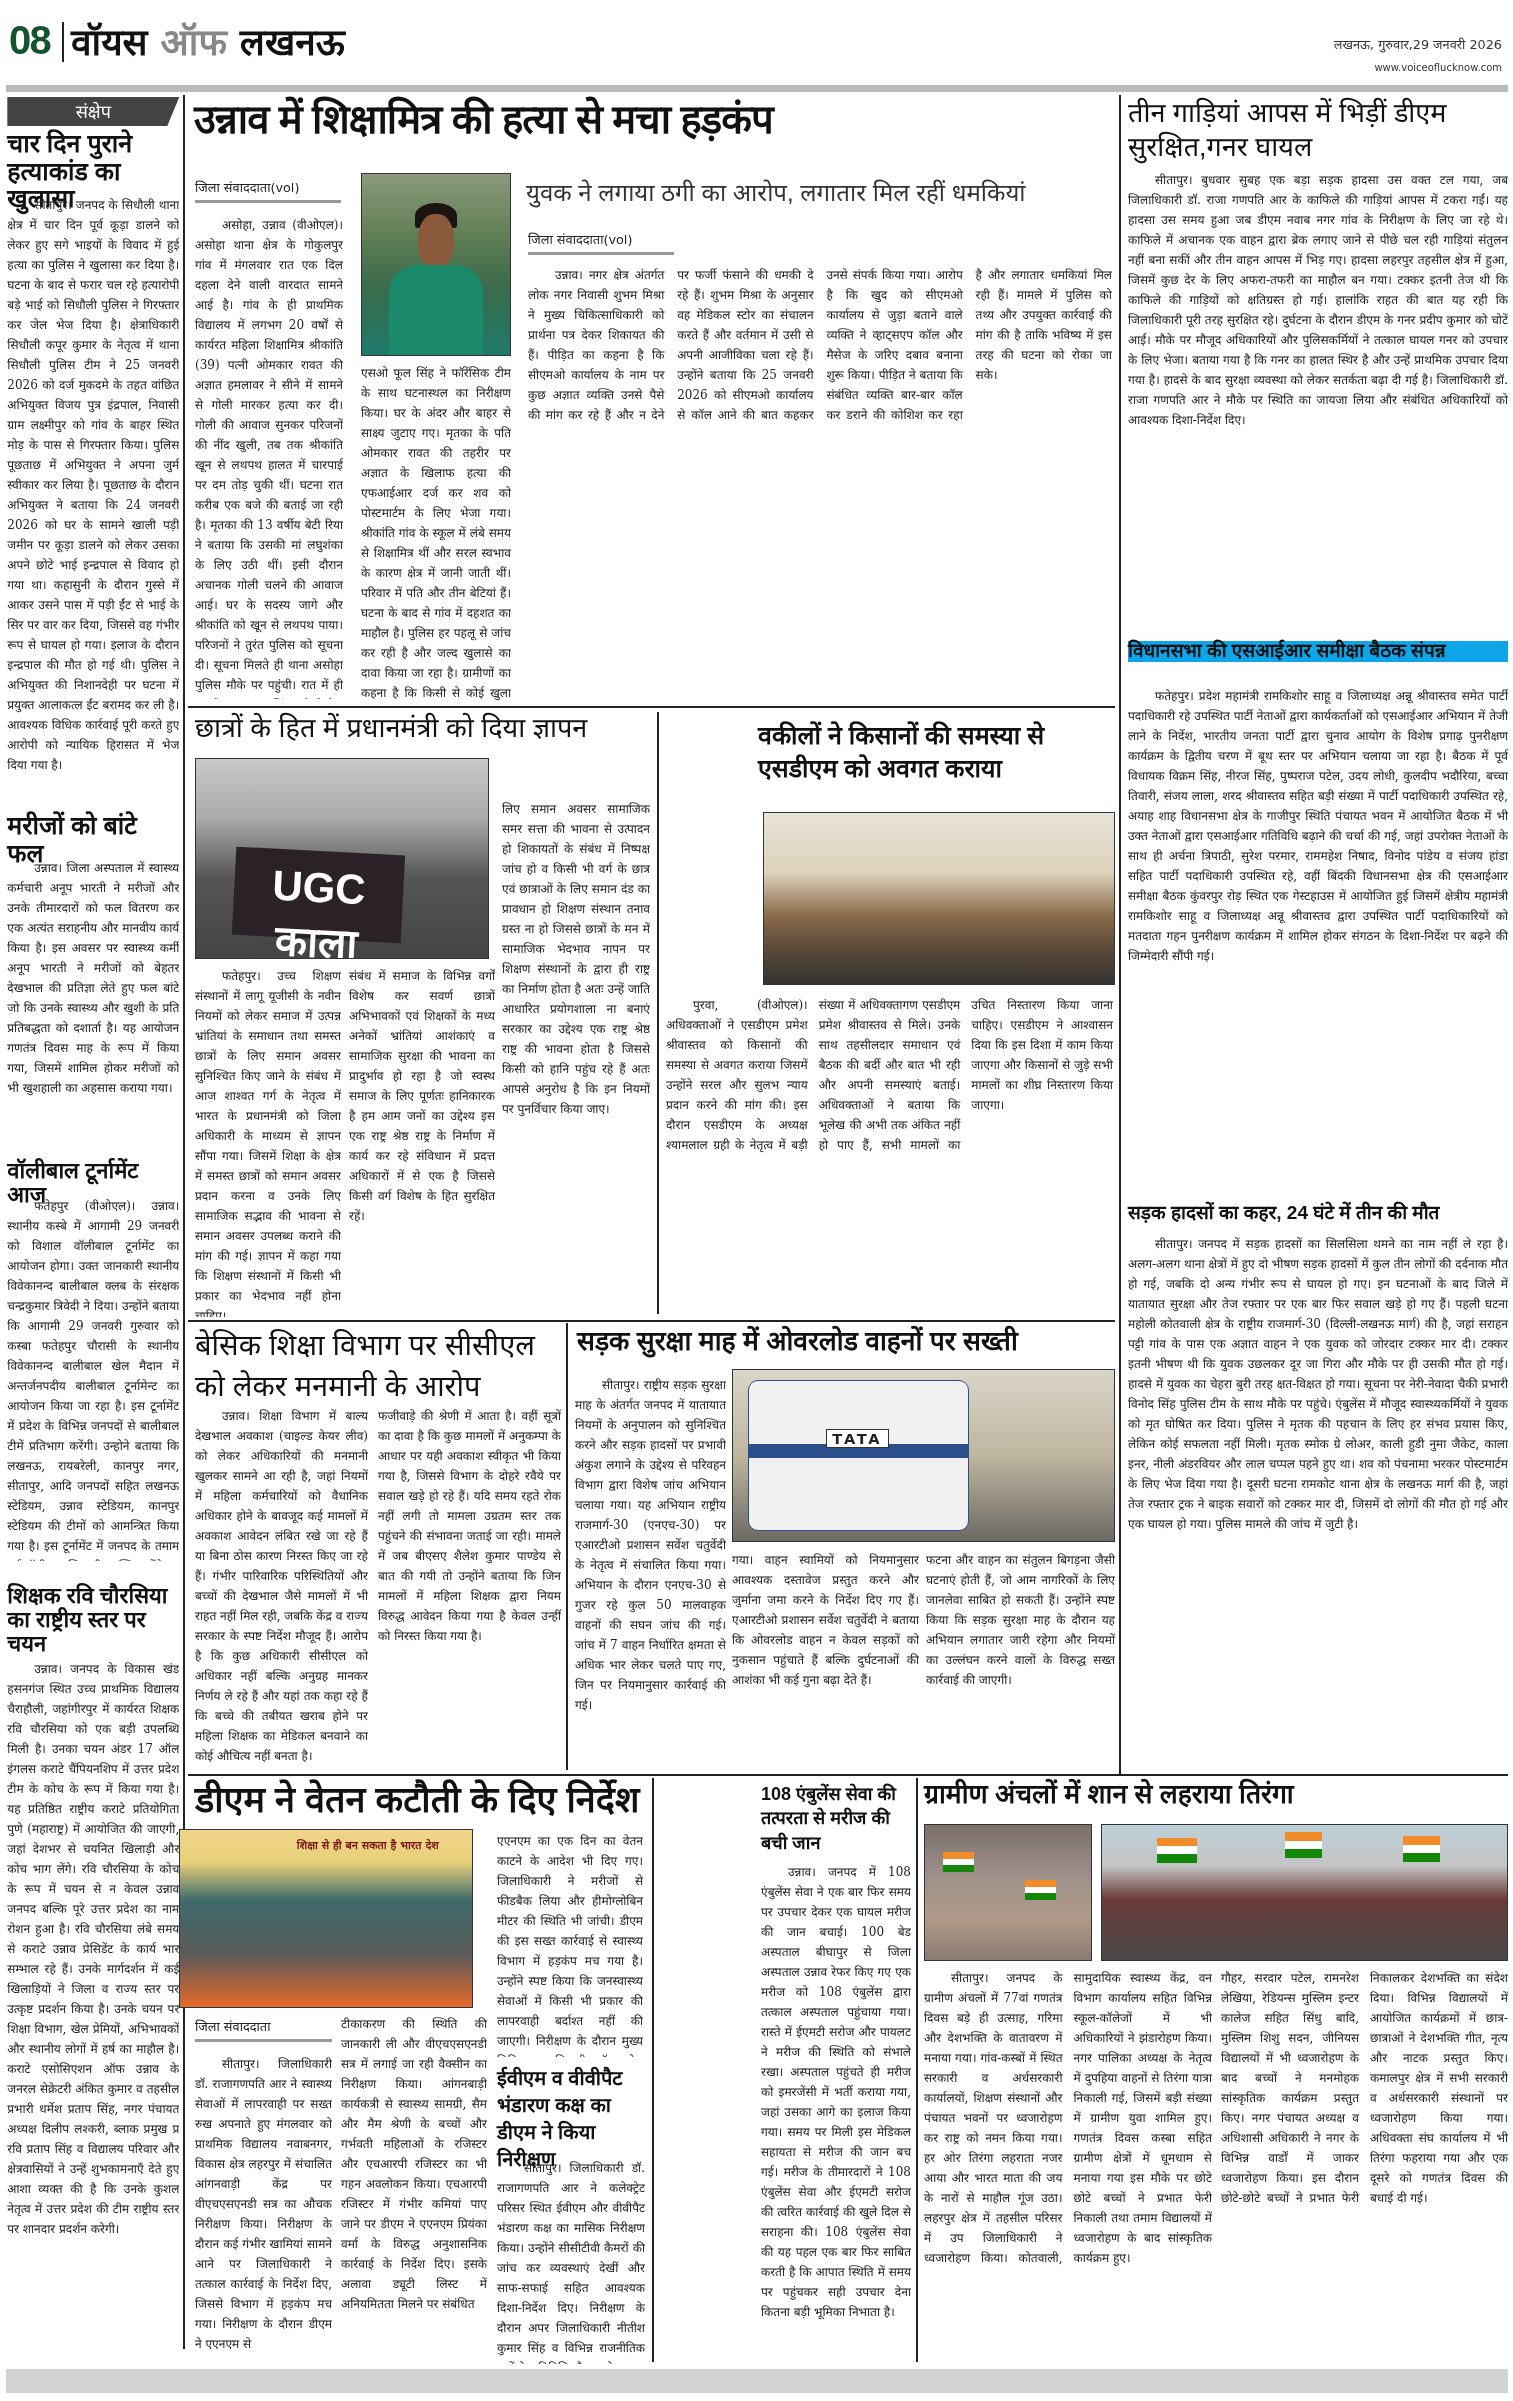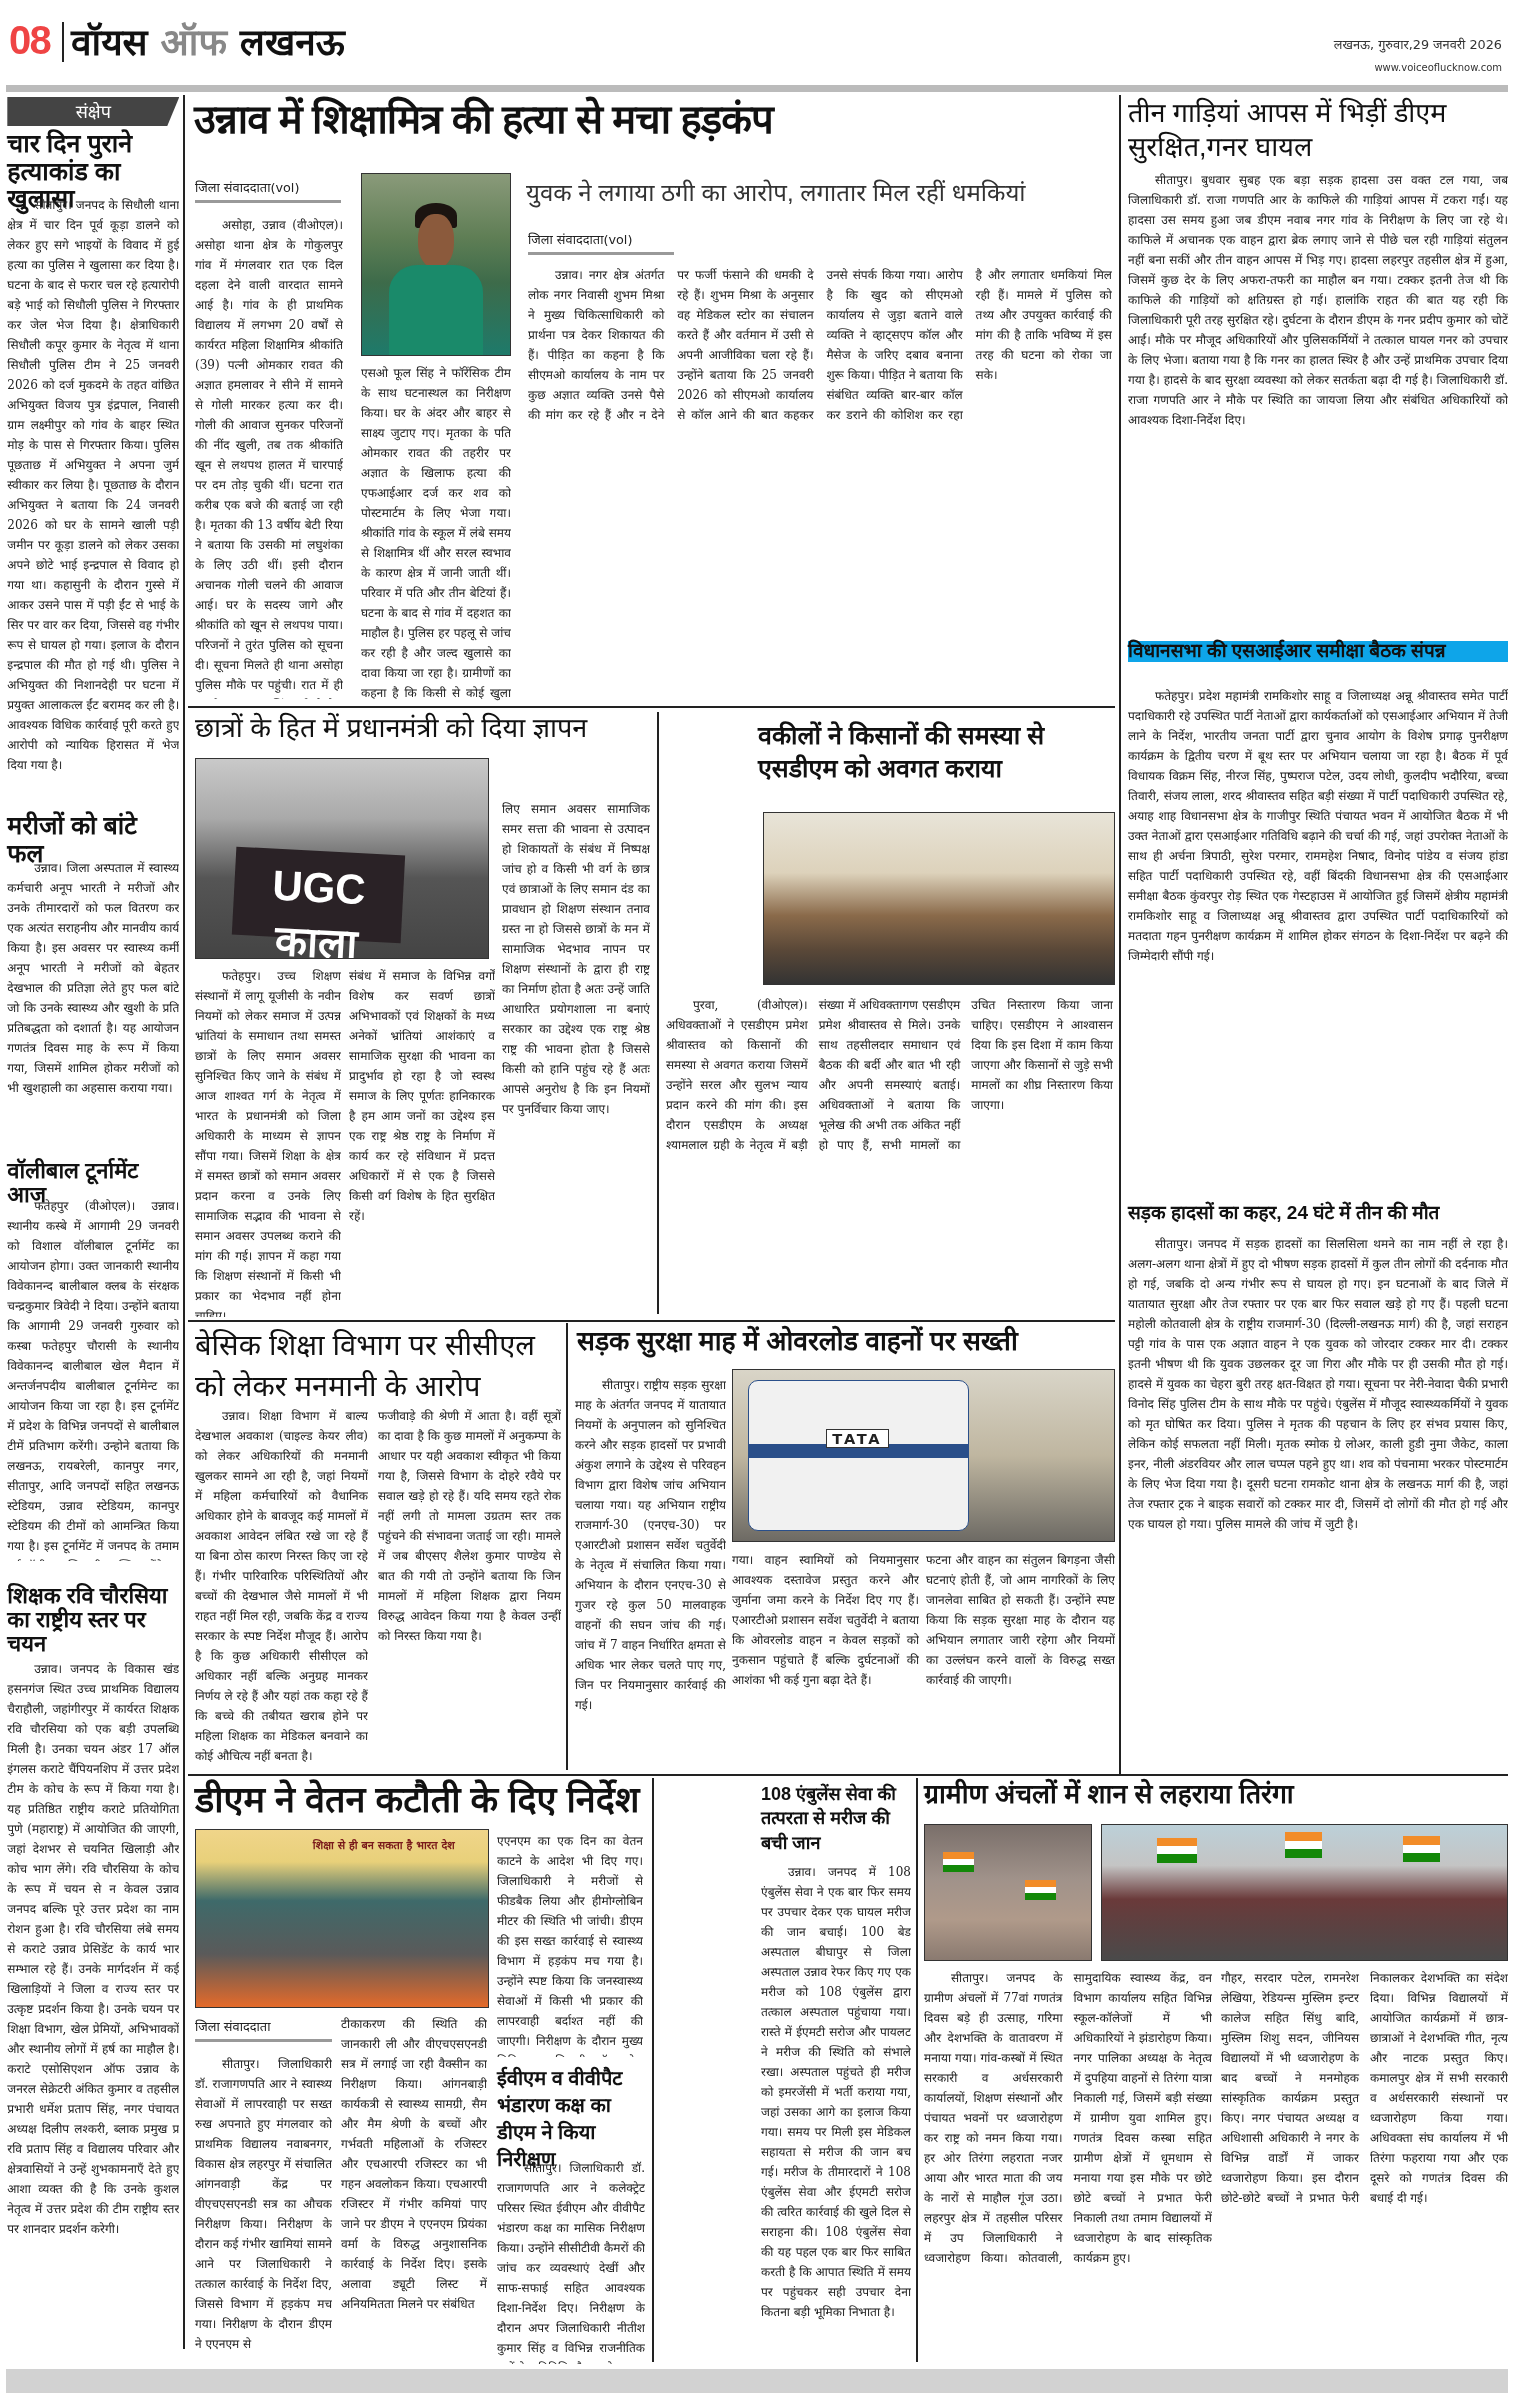--- a/index.html
+++ b/index.html
@@ -1,20 +1,20 @@
 <!DOCTYPE html>
 <html style="font-size:14.6px"><head>
 <meta charset="utf-8">
 <style>
   *{box-sizing:border-box;margin:0;padding:0}
   html,body{width:1513px;height:2401px;background:#fff;overflow:hidden}
   body{font-family:"DejaVu Sans","Liberation Sans",sans-serif;color:#1a1a1a;position:relative}
   .abs{position:absolute}
   .masthead{left:0;top:0;width:1513px;height:84px}
-  .pageno{left:9px;top:18px;font-size:40px;font-weight:bold;color:#ef4444;font-family:"Liberation Sans",sans-serif;letter-spacing:-1.8px}
+  .pageno{left:9px;top:18px;font-size:40px;font-weight:bold;color:#14532d;font-family:"Liberation Sans",sans-serif;letter-spacing:-1.8px}
   .pagebar{left:62px;top:22px;width:1.8px;height:40px;background:#222}
   .paper{left:71px;top:14.6px;font-size:37px;font-weight:bold;color:#111}
   .paper .grey{color:#888}
   .region{left:581px;top:12.8px;font-size:37px;font-weight:bold;color:#222;font-family:"Liberation Sans",sans-serif}
   .date{right:11px;top:35px;font-size:12.8px;color:#333}
   .site{right:11px;top:62px;font-size:10px;color:#333}
   .topbar{left:5.5px;top:85px;width:1502px;height:7.3px;background:#bbb}
   .botbar{left:5.5px;top:2369px;width:1502px;height:24px;background:#d2d2d2}
   .vr{background:#222;width:1.8px}
   .hr{background:#999;height:2.7px}
@@ -171,21 +171,21 @@
 <div class="abs col-text" style="left:732px;top:1550px;width:187px;height:217px">
     <p style="text-indent:0">गया। वाहन स्वामियों को नियमानुसार आवश्यक दस्तावेज प्रस्तुत करने और जुर्माना जमा करने के निर्देश दिए गए हैं। एआरटीओ प्रशासन सर्वेश चतुर्वेदी ने बताया कि ओवरलोड वाहन न केवल सड़कों को नुकसान पहुंचाते हैं बल्कि दुर्घटनाओं की आशंका भी कई गुना बढ़ा देते हैं।</p>
   </div>
 <div class="abs col-text" style="left:926px;top:1550px;width:189px;height:217px">
     <p style="text-indent:0">फटना और वाहन का संतुलन बिगड़ना जैसी घटनाएं होती हैं, जो आम नागरिकों के लिए जानलेवा साबित हो सकती हैं। उन्होंने स्पष्ट किया कि सड़क सुरक्षा माह के दौरान यह अभियान लगातार जारी रहेगा और नियमों का उल्लंघन करने वालों के विरुद्ध सख्त कार्रवाई की जाएगी।</p>
   </div>
 
 <div class="abs" style="left:188px;top:1774px;width:1320px;height:1.8px;background:#222"></div>
 
 <div class="abs head" style="left:195px;top:1780px;width:548px;font-size:36px">डीएम ने वेतन कटौती के दिए निर्देश</div>
-<div class="abs photo ph-school" style="left:195px;top:1829px;width:294px;height:179px">
+<div class="abs photo ph-school" style="left:179px;top:1829px;width:294px;height:179px">
   <div style="position:absolute;left:40%;top:4%;font-size:11px;color:#7a1a1a;font-weight:bold">शिक्षा से ही बन सकता है भारत देश</div>
 </div>
 <div class="abs label" style="left:195px;top:2017px">जिला संवाददाता</div>
 <div class="abs hr" style="left:195px;top:2039px;width:137px"></div>
 <div class="abs col-text" style="left:195px;top:2054px;width:137px;height:310px">
     <p>सीतापुर। जिलाधिकारी डॉ. राजागणपति आर ने स्वास्थ्य सेवाओं में लापरवाही पर सख्त रुख अपनाते हुए मंगलवार को प्राथमिक विद्यालय नवाबनगर, विकास क्षेत्र लहरपुर में संचालित आंगनवाड़ी केंद्र पर वीएचएसएनडी सत्र का औचक निरीक्षण किया। निरीक्षण के दौरान कई गंभीर खामियां सामने आने पर जिलाधिकारी ने तत्काल कार्रवाई के निर्देश दिए, जिससे विभाग में हड़कंप मच गया। निरीक्षण के दौरान डीएम ने एएनएम से</p>
   </div>
 <div class="abs col-text" style="left:341px;top:2014px;width:146px;height:350px">
     <p style="text-indent:0">टीकाकरण की स्थिति की जानकारी ली और वीएचएसएनडी सत्र में लगाई जा रही वैक्सीन का निरीक्षण किया। आंगनबाड़ी कार्यकत्री से स्वास्थ्य सामग्री, सैम और मैम श्रेणी के बच्चों और गर्भवती महिलाओं के रजिस्टर और एचआरपी रजिस्टर का भी गहन अवलोकन किया। एचआरपी रजिस्टर में गंभीर कमियां पाए जाने पर डीएम ने एएनएम प्रियंका वर्मा के विरुद्ध अनुशासनिक कार्रवाई के निर्देश दिए। इसके अलावा ड्यूटी लिस्ट में अनियमितता मिलने पर संबंधित</p>
   </div>

